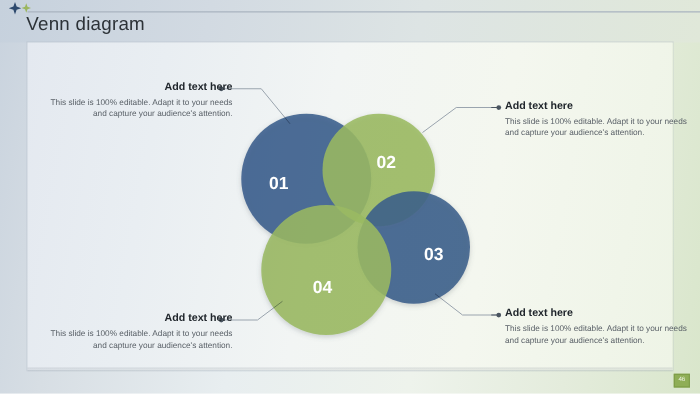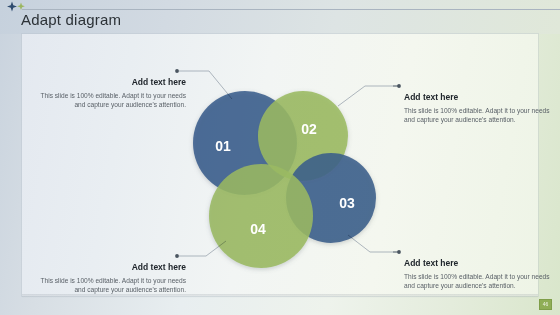--- a/index.html
+++ b/index.html
@@ -34,21 +34,21 @@
     background:linear-gradient(100deg,#e4e9f0 0%,#e9eef2 20%,#f2f5f4 45%,#f4f7ef 70%,#eef4e6 100%);
     box-shadow:0 0 0 1px rgba(180,190,200,.30);
   }
   #panel-shadow{
     position:absolute;left:22px;top:294px;width:516px;height:4px;
     background:linear-gradient(180deg,rgba(120,130,140,.22),rgba(120,130,140,0));
   }
   
   #venn{position:absolute;left:0;top:0;width:560px;height:315px;}
   
-  .callout{position:absolute;width:152px;margin-top:13px;}
+  .callout{position:absolute;width:152px;}
   .callout .head{
     font-size:8.5px;font-weight:bold;color:#20262c;margin:0 0 3px 0;line-height:11px;
   }
   .callout .body{
     font-size:6.6px;color:#585f66;line-height:9.4px;margin:0;
   }
   .callout.right{text-align:left;}
   .callout.left{text-align:right;}
   #callout-1{left:34px;top:64px;}
   #callout-2{left:404px;top:79px;}
@@ -67,21 +67,21 @@
 <body>
 
 <div id="slide">
 
   <div id="titlebar">
     <div id="title-rule"></div>
     <svg id="sparkles" viewBox="0 0 28 12">
       <path d="M8 0.5 L9.3 4.2 L13 5.5 L9.3 6.8 L8 10.5 L6.7 6.8 L3 5.5 L6.7 4.2 Z" fill="#2e4a6e"></path>
       <path d="M17 1.5 L18 4.3 L20.8 5.3 L18 6.3 L17 9.1 L16 6.3 L13.2 5.3 L16 4.3 Z" fill="#9bb65f"></path>
     </svg>
-    <div id="page-title">Adapt diagram</div>
+    <div id="page-title">Venn diagram</div>
   </div>
 
   <div id="panel"></div>
   <div id="panel-shadow"></div>
 
   <svg id="venn" viewBox="0 0 560 315">
     <defs>
       <filter id="softshadow" x="-30%" y="-30%" width="160%" height="160%">
         <feDropShadow dx="0" dy="1.5" stdDeviation="2" flood-color="#5a6470" flood-opacity="0.30"></feDropShadow>
       </filter>

